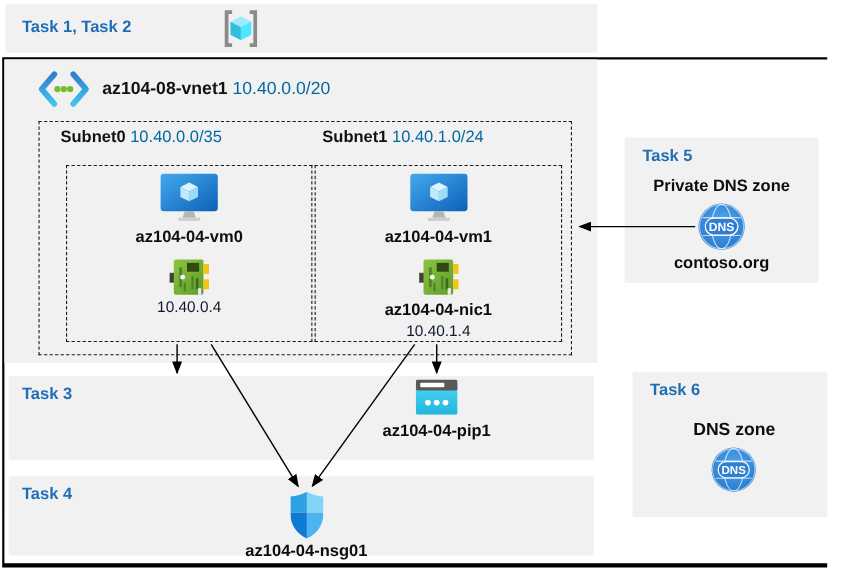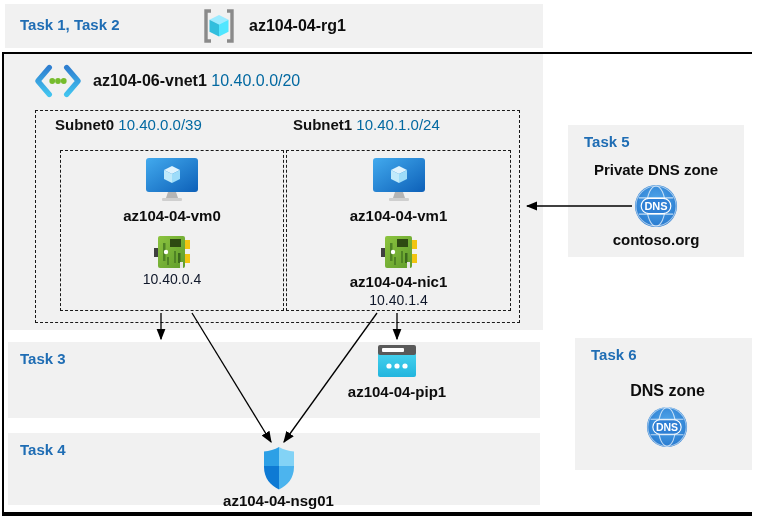--- a/index.html
+++ b/index.html
@@ -57,44 +57,43 @@
 
   <div class="abs panel" style="left:5px;top:4px;width:538px;height:44px;">
     <span class="abs task-label" style="left:15px;top:12px;">Task 1, Task 2</span>
     <svg class="abs" style="left:194px;top:2px;" width="40" height="40" viewBox="0 0 40 40">
       <path d="M12 5 H7 V35 H12" stroke="#8a8a8a" stroke-width="3.4" fill="none"></path>
       <path d="M28 5 H33 V35 H28" stroke="#8a8a8a" stroke-width="3.4" fill="none"></path>
       <polygon points="20,9 29.5,13.8 20,18.6 10.5,13.8" fill="#9cebff"></polygon>
       <polygon points="10.5,13.8 20,18.6 20,30.5 10.5,25.7" fill="#32bedd"></polygon>
       <polygon points="29.5,13.8 20,18.6 20,30.5 29.5,25.7" fill="#50e6ff"></polygon>
     </svg>
-    <span class="abs bold-name" style="left:244px;top:13px;font-size:16px;">az104-04-rg1</span>
   </div>
 
   <div class="abs main-box" style="left:2px;top:52px;width:772px;height:464px;"></div>
 
   <div class="abs panel" style="left:4px;top:54px;width:539px;height:276px;"></div>
 
   <div class="abs" style="left:34px;top:62px;height:38px;display:flex;align-items:center;gap:11px;z-index:2;">
     <svg width="48" height="36" viewBox="0 0 50 36">
       <polyline points="16,4 4,18 16,32" stroke="url(#g-chev)" stroke-width="5.5" fill="none" stroke-linejoin="round" stroke-linecap="round"></polyline>
       <polyline points="34,4 46,18 34,32" stroke="url(#g-chev)" stroke-width="5.5" fill="none" stroke-linejoin="round" stroke-linecap="round"></polyline>
       <circle cx="19" cy="18" r="3" fill="#76bc2d"></circle>
       <circle cx="25" cy="18" r="3" fill="#76bc2d"></circle>
       <circle cx="31" cy="18" r="3" fill="#76bc2d"></circle>
     </svg>
-    <span class="vnet-title"><b>az104-06-vnet1</b>
+    <span class="vnet-title"><b>az104-08-vnet1</b>
       <span class="cidr">10.40.0.0/20</span></span>
   </div>
 
   <div class="abs dashed" style="left:35px;top:110px;width:485px;height:213px;z-index:2;"></div>
 
   <div class="abs subnet-head" style="left:55px;top:116px;z-index:3;">
     <b>Subnet0</b>
-    <span class="cidr">10.40.0.0/39</span>
+    <span class="cidr">10.40.0.0/35</span>
   </div>
   <div class="abs dashed" style="left:60px;top:150px;width:224px;height:161px;z-index:3;">
     <div class="col" style="padding-top:6px;">
       <svg width="54" height="46" viewBox="0 0 54 46">
         <rect x="1" y="1" width="52" height="34" rx="3" fill="url(#g-vm)"></rect>
         <polygon points="27,9 35,13 27,17 19,13" fill="#dff3fd"></polygon>
         <polygon points="35,13 35,22 27,26 27,17" fill="#9ddcf9"></polygon>
         <polygon points="19,13 27,17 27,26 19,22" fill="#c0eafb"></polygon>
         <polygon points="23,35 31,35 33,41 21,41" fill="#b5b5b5"></polygon>
         <rect x="17" y="41" width="20" height="3" rx="1" fill="#cfcfcf"></rect>

